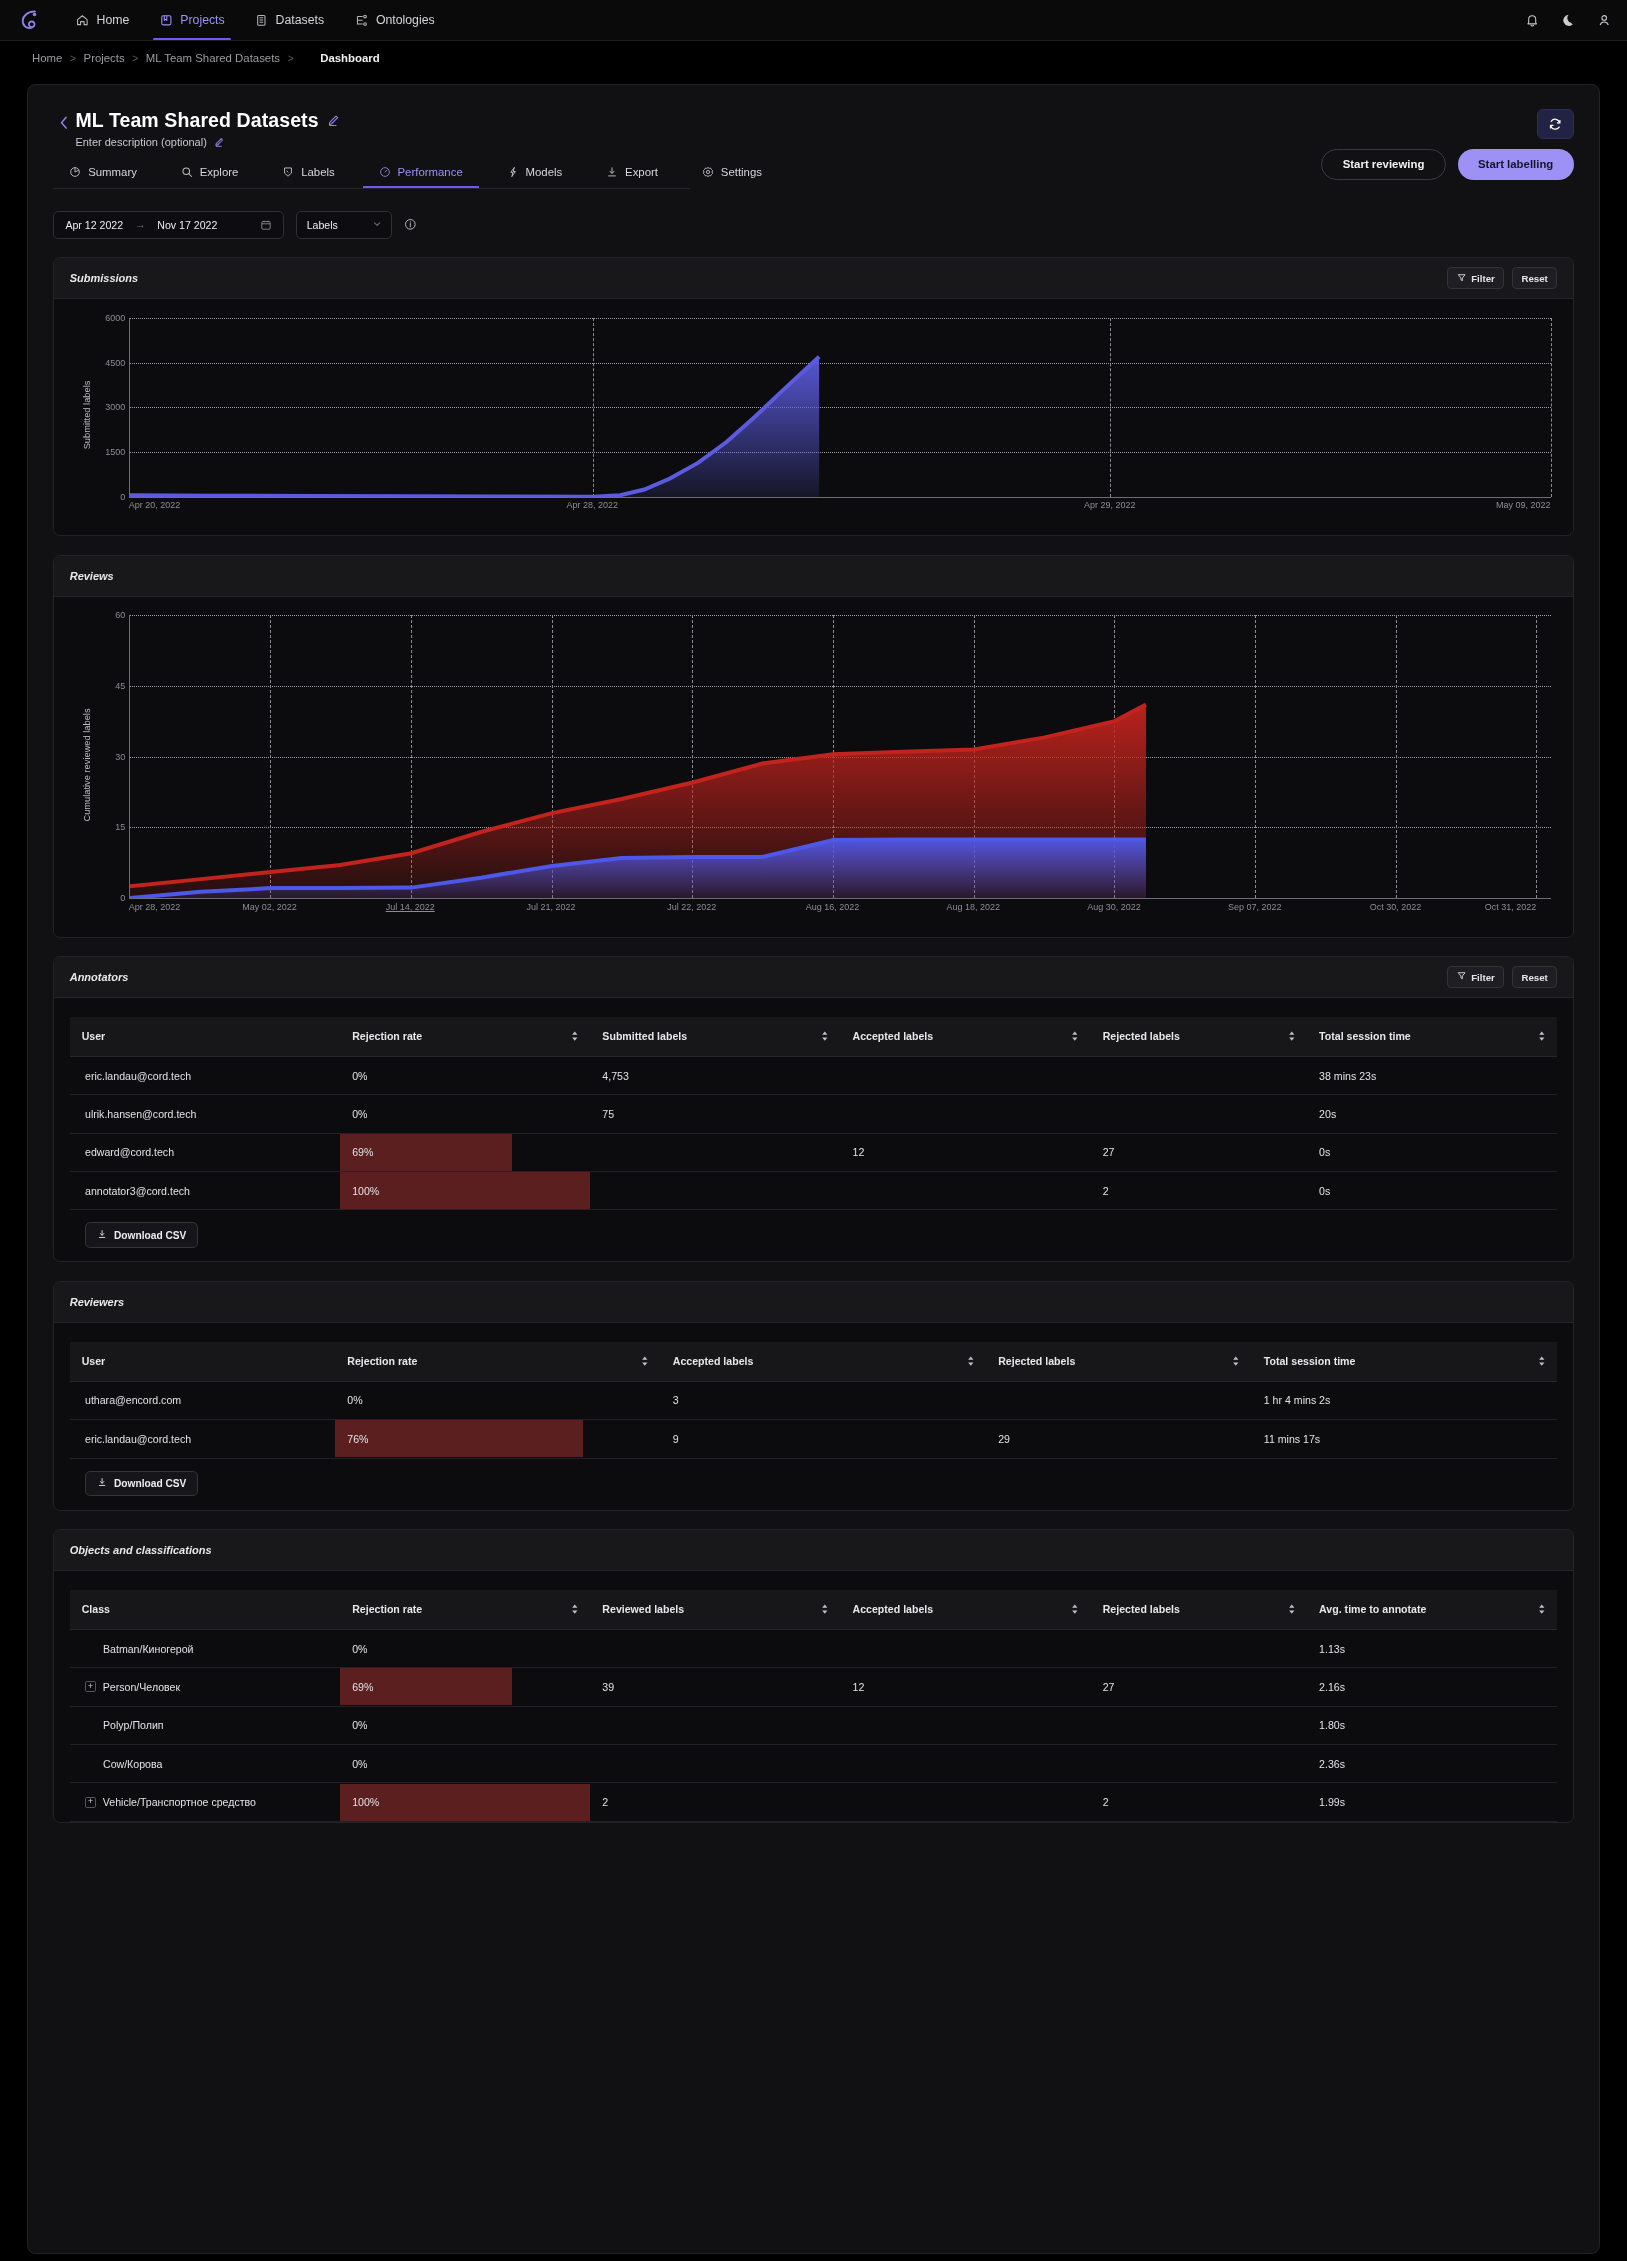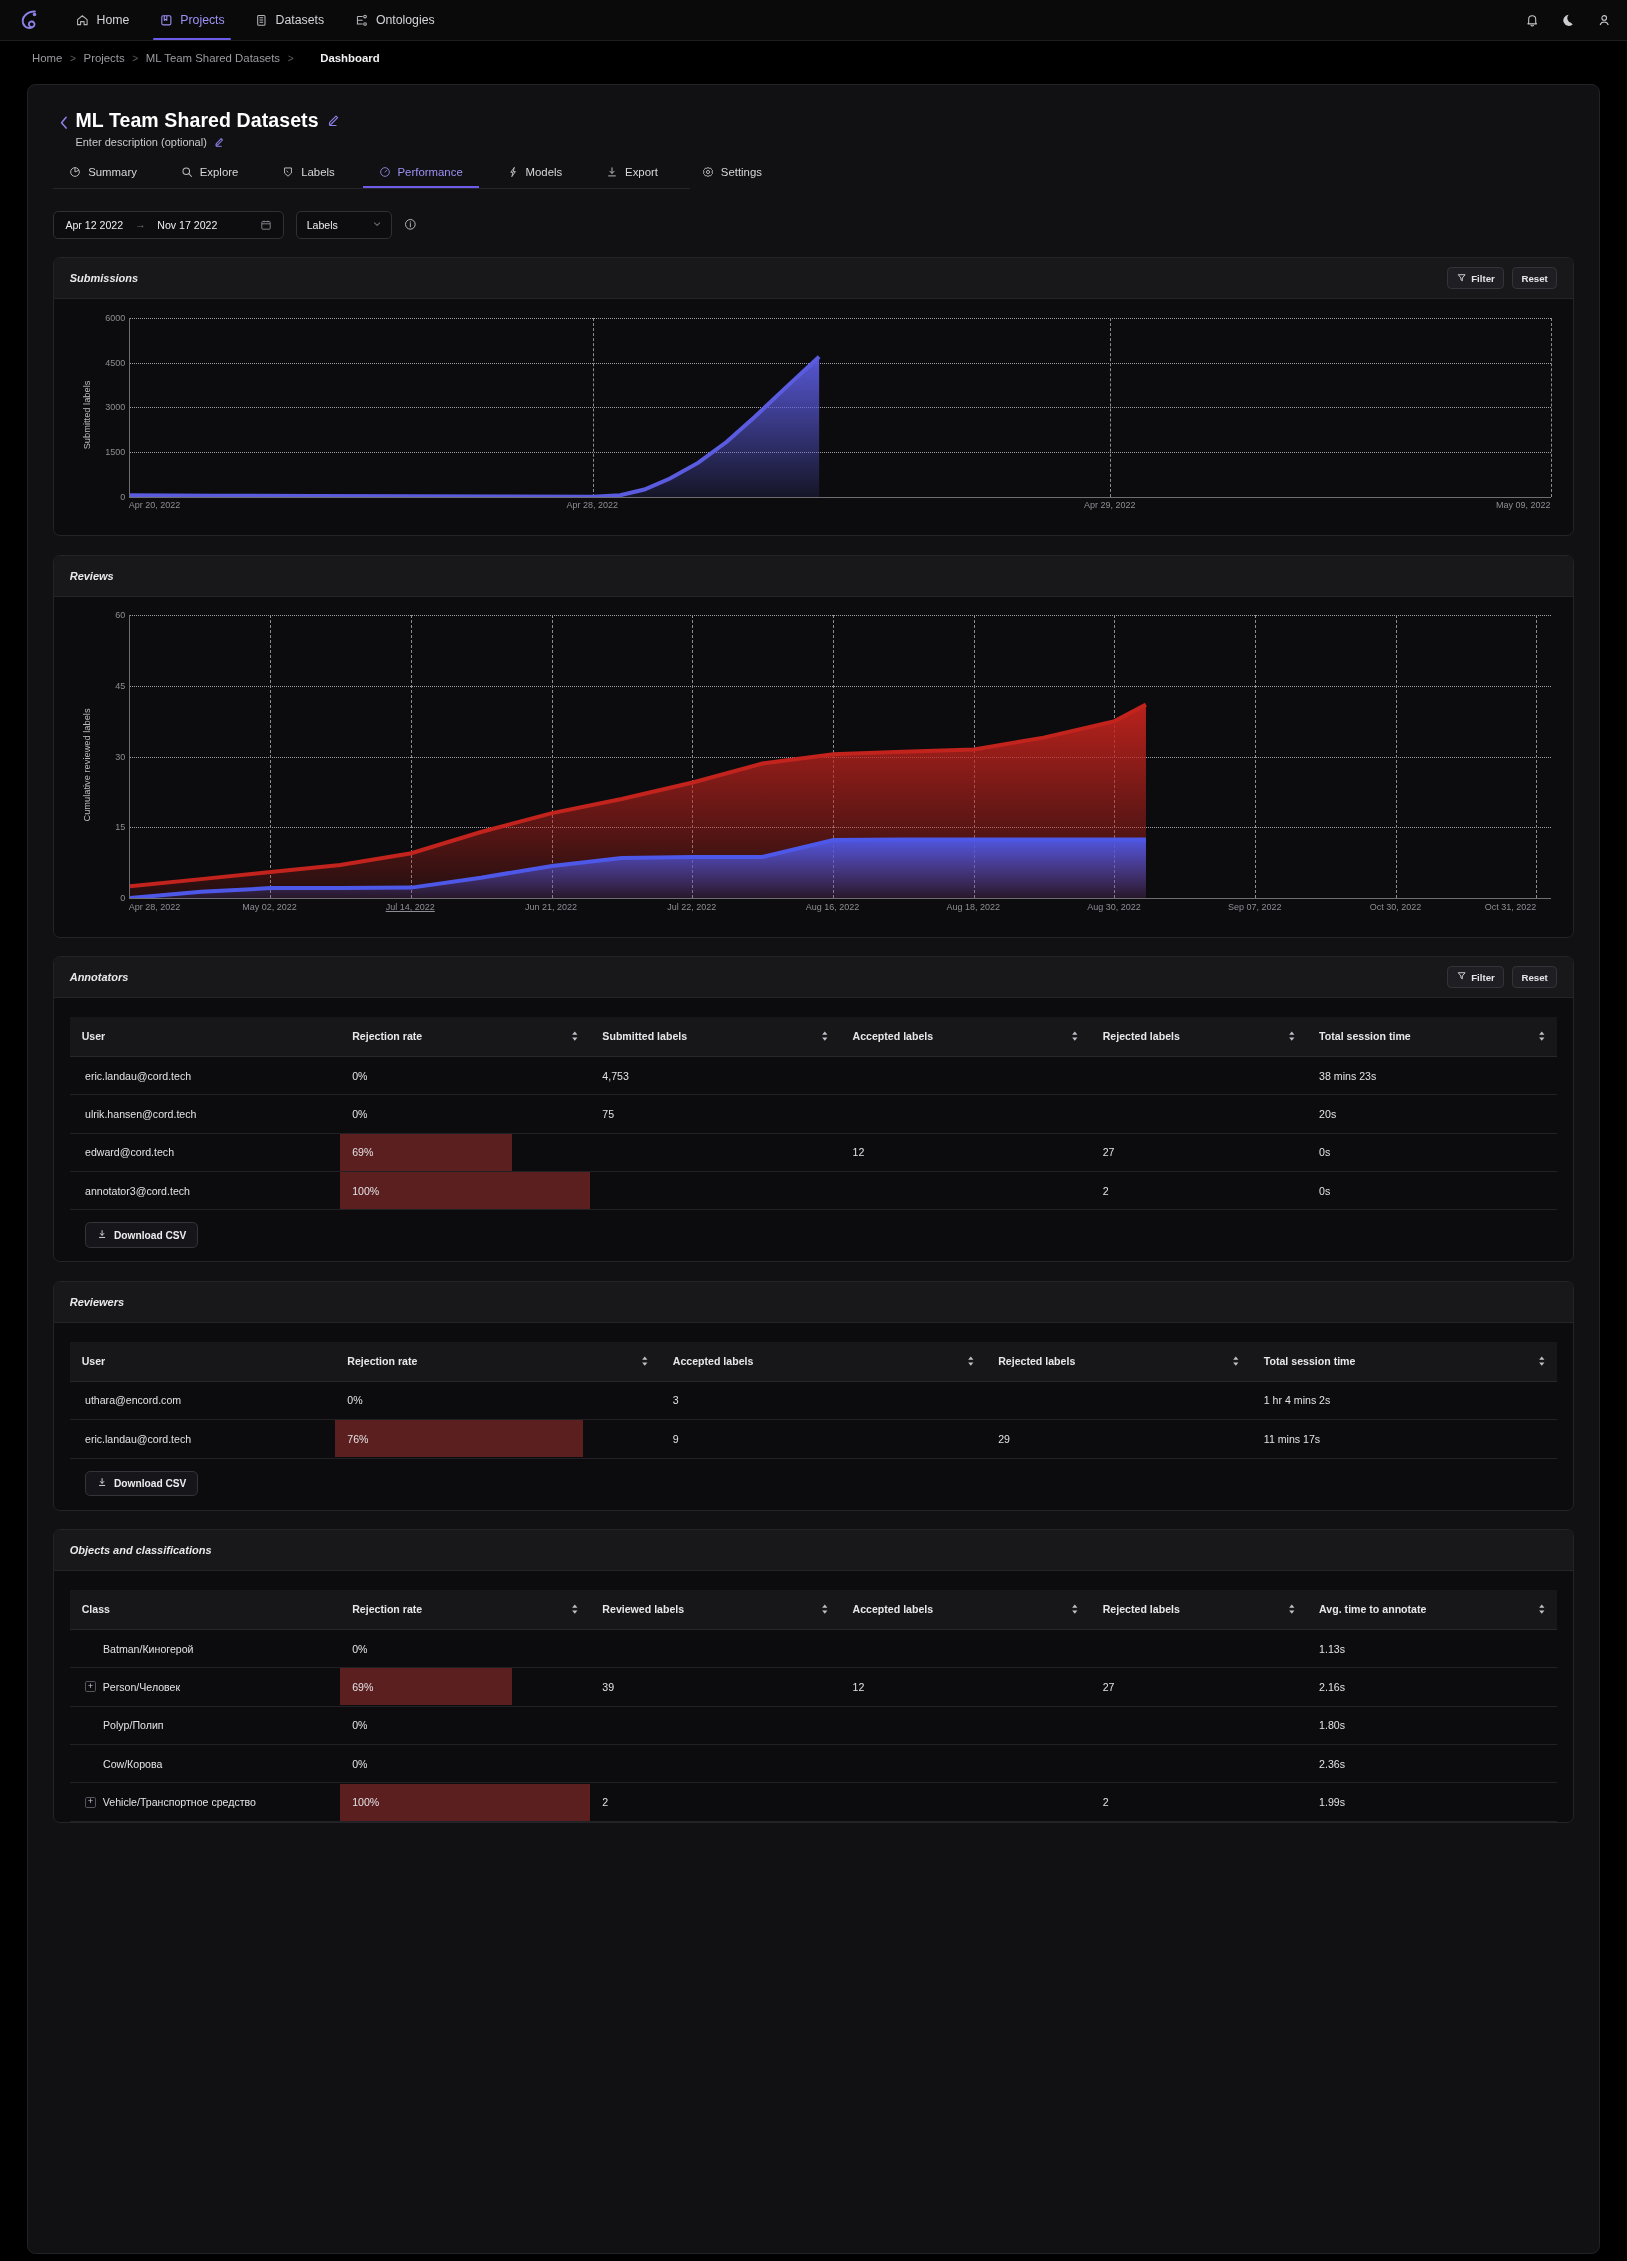--- a/index.html
+++ b/index.html
@@ -357,20 +357,34 @@
         </span>
       </div>
       <div class="proj-desc-row">
         <div class="proj-desc">Enter description (optional)</div>
         <span class="pencil">
           <svg width="10.2" height="10.2" viewBox="0 0 16 16" fill="none" stroke="#8b82e8" stroke-width="1.6">
             <path d="M11.3 2.6 L13.4 4.7 L5.5 12.6 L3 13.4 L3.4 10.7 Z" stroke-linejoin="round"></path>
             <path d="M3 14.6 H12"></path>
           </svg>
         </span>
+      </div>
+    </div>
+    <div class="head-actions">
+      <div class="refresh-btn">
+        <svg width="14.4" height="14.4" viewBox="0 0 18 18" fill="none" stroke="#ffffff" stroke-width="1.5">
+          <path d="M14.6 7.2 A5.9 5.9 0 0 0 4.0 5.4" stroke-linecap="round"></path>
+          <path d="M3.4 10.8 A5.9 5.9 0 0 0 14.0 12.6" stroke-linecap="round"></path>
+          <path d="M14.9 3.6 V7.4 H11.2" stroke-linejoin="round"></path>
+          <path d="M3.1 14.4 V10.6 H6.8" stroke-linejoin="round"></path>
+        </svg>
+      </div>
+      <div class="head-btn-row">
+        <button class="btn-outline">Start reviewing</button>
+        <button class="btn-primary">Start labelling</button>
       </div>
     </div>
   </div>
 
   <div class="tabs">
     <div class="tab">
       <span class="ic">
         <svg width="12" height="12" viewBox="0 0 16 16" fill="none" stroke="#d7d7dc" stroke-width="1.3">
           <circle cx="8" cy="8" r="5.8"></circle>
             <path d="M8 8 V2.2 M8 8 L13.2 5.6"></path>
@@ -570,21 +584,21 @@
                   <path d="M0.0 958.3 L50.0 933.3 L99.0 908.3 L148.0 883.3 L198.0 841.7 L247.0 766.7 L297.0 700.0 L346.0 650.0 L396.0 591.7 L445.0 525.0 L495.0 491.7 L544.0 483.3 L594.0 475.0 L643.0 433.3 L693.0 375.0 L715.0 316.7 " fill="none" stroke="#c3231d" stroke-width="4" vector-effect="non-scaling-stroke"></path>
                   <path d="M0.0 1000.0 L50.0 978.3 L99.0 965.0 L148.0 965.0 L198.0 963.3 L247.0 928.3 L297.0 886.7 L346.0 858.3 L396.0 855.0 L445.0 855.0 L495.0 795.0 L544.0 793.3 L594.0 793.3 L643.0 793.3 L693.0 793.3 L715.0 793.3 L715.0 1000 L0 1000 Z" fill="url(#rev-plot-g1)" stroke="none"></path>
                   <path d="M0.0 1000.0 L50.0 978.3 L99.0 965.0 L148.0 965.0 L198.0 963.3 L247.0 928.3 L297.0 886.7 L346.0 858.3 L396.0 855.0 L445.0 855.0 L495.0 795.0 L544.0 793.3 L594.0 793.3 L643.0 793.3 L693.0 793.3 L715.0 793.3 " fill="none" stroke="#4e58e8" stroke-width="4" vector-effect="non-scaling-stroke"></path>
                 </svg>
               </div>
           </div>
           <div class="xticks" id="rev-xt">
               <b style="left: 0%; transform: none;">Apr 28, 2022</b>
               <b style="left: 9.9%; transform: translateX(-50%);">May 02, 2022</b>
               <b style="left: 19.8%; transform: translateX(-50%); text-decoration: underline;">Jul 14, 2022</b>
-              <b style="left: 29.7%; transform: translateX(-50%);">Jun 21, 2022</b>
+              <b style="left: 29.7%; transform: translateX(-50%);">Jul 21, 2022</b>
               <b style="left: 39.6%; transform: translateX(-50%);">Jul 22, 2022</b>
               <b style="left: 49.5%; transform: translateX(-50%);">Aug 16, 2022</b>
               <b style="left: 59.4%; transform: translateX(-50%);">Aug 18, 2022</b>
               <b style="left: 69.3%; transform: translateX(-50%);">Aug 30, 2022</b>
               <b style="left: 79.2%; transform: translateX(-50%);">Sep 07, 2022</b>
               <b style="left: 89.1%; transform: translateX(-50%);">Oct 30, 2022</b>
               <b style="left: 99%; transform: translateX(-100%);">Oct 31, 2022</b>
             </div>
         </div>
       </div>

